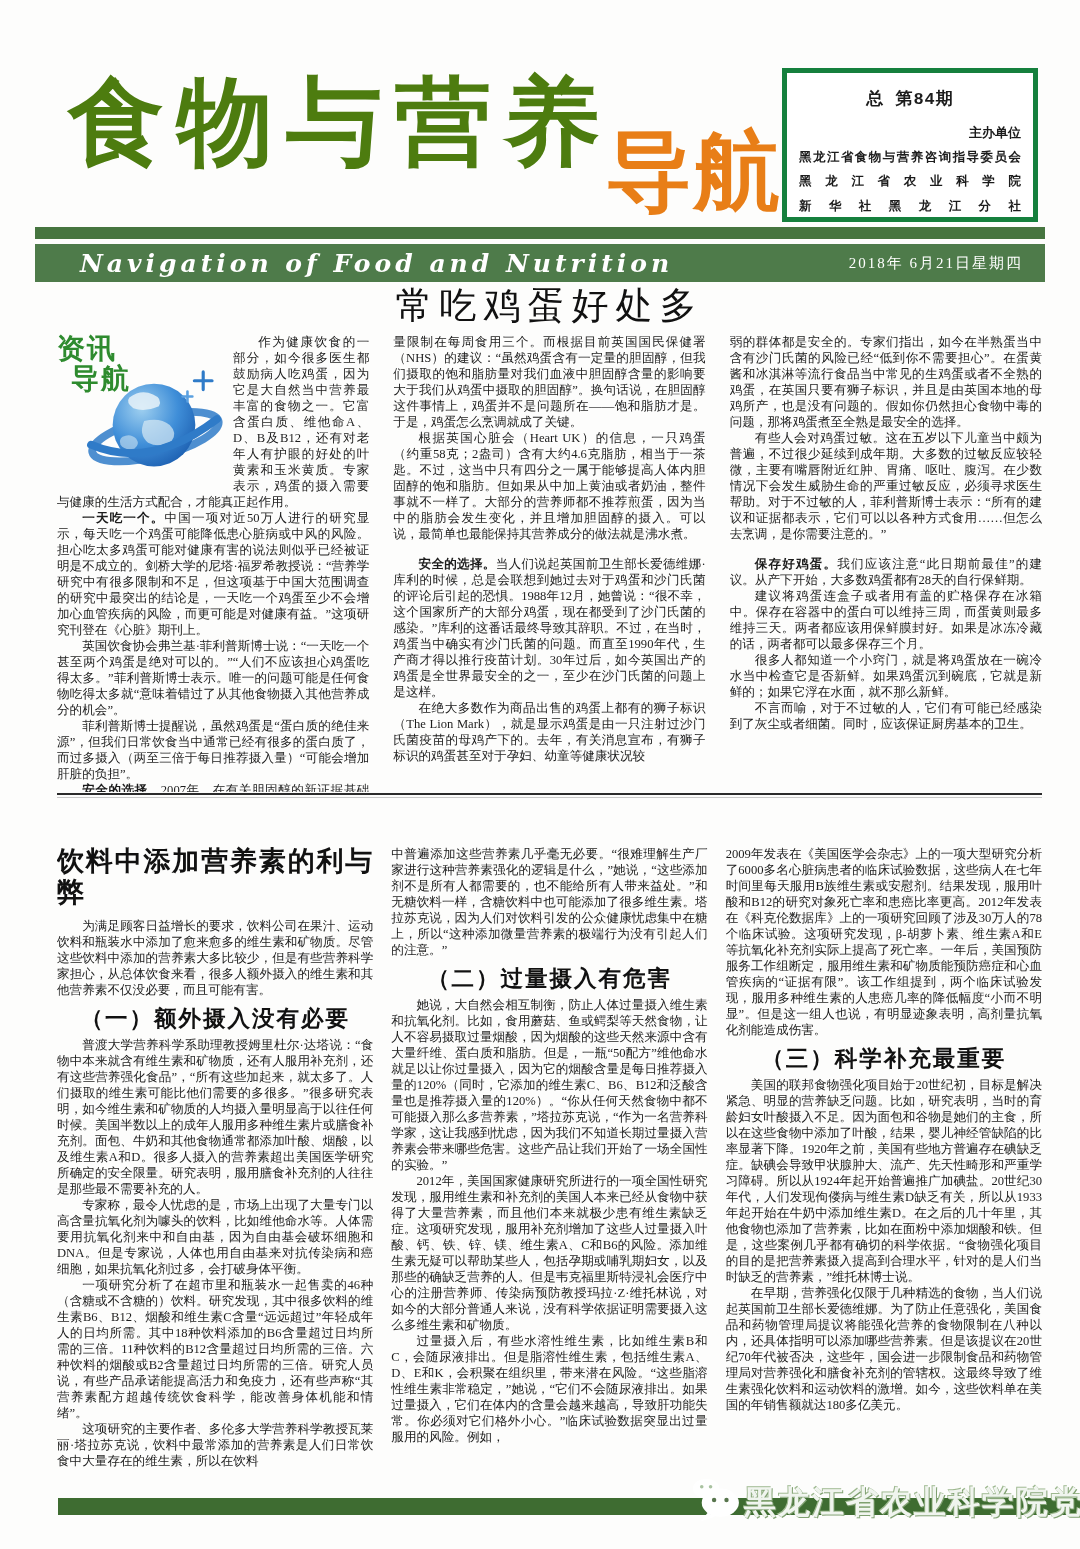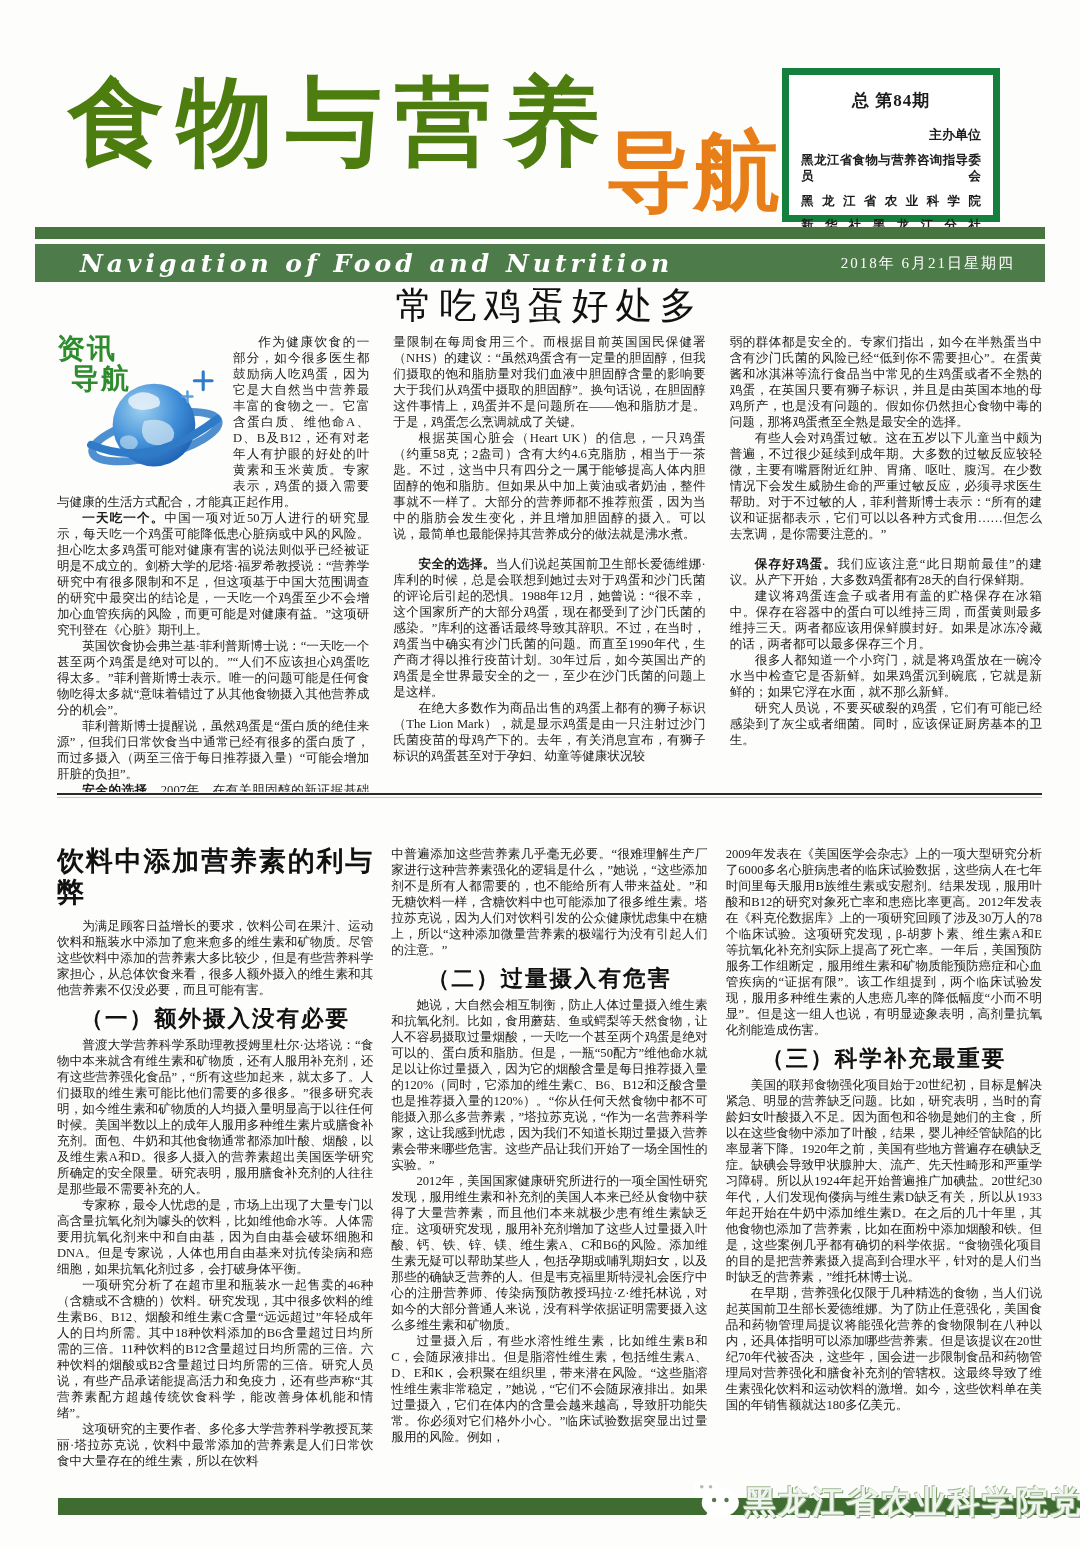--- a/index.html
+++ b/index.html
@@ -12,32 +12,32 @@
     position:absolute;left:68px;top:74px;
     font-family:"DejaVu Serif", serif;font-weight:bold;
     font-size:96px;letter-spacing:13px;color:#4d7c0f;line-height:1;
   }
   .mast-orange{
     position:absolute;left:606px;top:128px;
     font-family:"DejaVu Serif", serif;font-weight:bold;
     font-size:86px;letter-spacing:2px;color:#e87e17;line-height:1;
   }
   .issue-box{
-    position:absolute;left:782px;top:68px;width:218px;height:154px;
-    border:7px solid #15803d;background:#fff;box-sizing:border-box;
-    padding:14px 12px 0 12px;font-family:Liberation Serif, serif;
+    position:absolute;left:782px;top:68px;width:256px;height:154px;
+    border:5px solid #15803d;background:#fff;box-sizing:border-box;
+    padding:14px 12px 0 12px;font-family:Liberation Mono, monospace;
   }
   .issue{font-size:17px;font-weight:bold;text-align:center;letter-spacing:1px;}
   .org-label{font-size:13px;font-weight:bold;text-align:right;margin-top:14px;}
   .org{font-size:12.5px;font-weight:bold;margin-top:8px;text-align:justify;text-align-last:justify;line-height:1.3;}
   .rule{position:absolute;left:35px;top:227px;width:1010px;height:12px;background:#46753f;}
   .banner{
     position:absolute;left:35px;top:244px;width:1010px;height:38px;background:#4e7b4a;
     display:flex;align-items:center;justify-content:space-between;box-sizing:border-box;
-    padding:0 30px 0 45px;
+    padding:0 22px 0 45px;
   }
   .script{
     font-family:"DejaVu Serif", serif;font-style:italic;font-weight:bold;
     font-size:25px;letter-spacing:4px;color:#ffffff;
   }
   .date{font-size:15px;color:#ffffff;letter-spacing:2px;font-family:"Liberation Serif", serif;}
 
   
   .a1-title{
     position:absolute;left:57px;top:281px;width:985px;text-align:center;
@@ -149,42 +149,42 @@
     <p class="para gap-top"><b class="lead">安全的选择。</b><span>当人们说起英国前卫生部长爱德维娜·库利的时候，总是会联想到她过去对于鸡蛋和沙门氏菌的评论后引起的恐惧。1988年12月，她曾说：“很不幸，这个国家所产的大部分鸡蛋，现在都受到了沙门氏菌的感染。”库利的这番话最终导致其辞职。不过，在当时，鸡蛋当中确实有沙门氏菌的问题。而直至1990年代，生产商才得以推行疫苗计划。30年过后，如今英国出产的鸡蛋是全世界最安全的之一，至少在沙门氏菌的问题上是这样。</span></p>
     <p class="para"><span>在绝大多数作为商品出售的鸡蛋上都有的狮子标识（The Lion Mark），就是显示鸡蛋是由一只注射过沙门氏菌疫苗的母鸡产下的。去年，有关消息宣布，有狮子标识的鸡蛋甚至对于孕妇、幼童等健康状况较</span></p>
   </div>
 
   <div class="col">
     <p class="para noindent"><span>弱的群体都是安全的。专家们指出，如今在半熟蛋当中含有沙门氏菌的风险已经“低到你不需要担心”。在蛋黄酱和冰淇淋等流行食品当中常见的生鸡蛋或者不全熟的鸡蛋，在英国只要有狮子标识，并且是由英国本地的母鸡所产，也是没有问题的。假如你仍然担心食物中毒的问题，那将鸡蛋煮至全熟是最安全的选择。</span></p>
     <p class="para"><span>有些人会对鸡蛋过敏。这在五岁以下儿童当中颇为普遍，不过很少延续到成年期。大多数的过敏反应较轻微，主要有嘴唇附近红肿、胃痛、呕吐、腹泻。在少数情况下会发生威胁生命的严重过敏反应，必须寻求医生帮助。对于不过敏的人，菲利普斯博士表示：“所有的建议和证据都表示，它们可以以各种方式食用……但怎么去烹调，是你需要注意的。”</span></p>
     <p class="para gap-top"><b class="lead">保存好鸡蛋。</b><span>我们应该注意“此日期前最佳”的建议。从产下开始，大多数鸡蛋都有28天的自行保鲜期。</span></p>
     <p class="para"><span>建议将鸡蛋连盒子或者用有盖的贮格保存在冰箱中。保存在容器中的蛋白可以维持三周，而蛋黄则最多维持三天。两者都应该用保鲜膜封好。如果是冰冻冷藏的话，两者都可以最多保存三个月。</span></p>
     <p class="para"><span>很多人都知道一个小窍门，就是将鸡蛋放在一碗冷水当中检查它是否新鲜。如果鸡蛋沉到碗底，它就是新鲜的；如果它浮在水面，就不那么新鲜。</span></p>
-    <p class="para"><span>研究人员说，不要买破裂的鸡蛋，它们有可能已经感染到了灰尘或者细菌。同时，应该保证厨房基本的卫生。</span></p>
+    <p class="para"><span>不言而喻，对于不过敏的人，它们有可能已经感染到了灰尘或者细菌。同时，应该保证厨房基本的卫生。</span></p>
   </div>
 </div>
 
 <div class="divider"></div>
 <div class="divider2"></div>
 
 <div class="cols a2-cols">
   <div class="col">
     <h2 class="a2-headline">饮料中添加营养素的利与弊</h2>
     <p class="para"><span>为满足顾客日益增长的要求，饮料公司在果汁、运动饮料和瓶装水中添加了愈来愈多的维生素和矿物质。尽管这些饮料中添加的营养素大多比较少，但是有些营养科学家担心，从总体饮食来看，很多人额外摄入的维生素和其他营养素不仅没必要，而且可能有害。</span></p>
     <h3 class="section-head">（一）额外摄入没有必要</h3>
     <p class="para"><span>普渡大学营养科学系助理教授姆里杜尔·达塔说：“食物中本来就含有维生素和矿物质，还有人服用补充剂，还有这些营养强化食品”，“所有这些加起来，就太多了。人们摄取的维生素可能比他们需要的多很多。”很多研究表明，如今维生素和矿物质的人均摄入量明显高于以往任何时候。美国半数以上的成年人服用多种维生素片或膳食补充剂。面包、牛奶和其他食物通常都添加叶酸、烟酸，以及维生素A和D。很多人摄入的营养素超出美国医学研究所确定的安全限量。研究表明，服用膳食补充剂的人往往是那些最不需要补充的人。</span></p>
     <p class="para"><span>专家称，最令人忧虑的是，市场上出现了大量专门以高含量抗氧化剂为噱头的饮料，比如维他命水等。人体需要用抗氧化剂来中和自由基，因为自由基会破坏细胞和DNA。但是专家说，人体也用自由基来对抗传染病和癌细胞，如果抗氧化剂过多，会打破身体平衡。</span></p>
     <p class="para"><span>一项研究分析了在超市里和瓶装水一起售卖的46种（含糖或不含糖的）饮料。研究发现，其中很多饮料的维生素B6、B12、烟酸和维生素C含量“远远超过”年轻成年人的日均所需。其中18种饮料添加的B6含量超过日均所需的三倍。11种饮料的B12含量超过日均所需的三倍。六种饮料的烟酸或B2含量超过日均所需的三倍。研究人员说，有些产品承诺能提高活力和免疫力，还有些声称“其营养素配方超越传统饮食科学，能改善身体机能和情绪”。</span></p>
     <p class="para"><span>这项研究的主要作者、多伦多大学营养科学教授瓦莱丽·塔拉苏克说，饮料中最常添加的营养素是人们日常饮食中大量存在的维生素，所以在饮料</span></p>
   </div>
 
   <div class="col">
     <p class="para noindent"><span>中普遍添加这些营养素几乎毫无必要。“很难理解生产厂家进行这种营养素强化的逻辑是什么，”她说，“这些添加剂不是所有人都需要的，也不能给所有人带来益处。”和无糖饮料一样，含糖饮料中也可能添加了很多维生素。塔拉苏克说，因为人们对饮料引发的公众健康忧虑集中在糖上，所以“这种添加微量营养素的极端行为没有引起人们的注意。”</span></p>
     <h3 class="section-head">（二）过量摄入有危害</h3>
-    <p class="para"><span>她说，大自然会相互制衡，防止人体过量摄入维生素和抗氧化剂。比如，食用蘑菇、鱼或鳄梨等天然食物，让人不容易摄取过量烟酸，一天吃一个甚至两个鸡蛋是绝对可以的、蛋白质和脂肪。但是，一瓶“50配方”维他命水就足以让你过量摄入，因为它的烟酸含量是每日推荐摄入量的120%（同时，它添加的维生素C、B6、B12和泛酸含量也是推荐摄入量的120%）。“你从任何天然食物中都不可能摄入那么多营养素，”塔拉苏克说，“作为一名营养科学家，这让我感到忧虑，因为我们不知道长期过量摄入营养素会带来哪些危害。这些产品让我们开始了一场全国性的实验。”</span></p>
+    <p class="para"><span>她说，大自然会相互制衡，防止人体过量摄入维生素和抗氧化剂。比如，食用蘑菇、鱼或鳄梨等天然食物，让人不容易摄取过量烟酸，因为烟酸的这些天然来源中含有大量纤维、蛋白质和脂肪。但是，一瓶“50配方”维他命水就足以让你过量摄入，因为它的烟酸含量是每日推荐摄入量的120%（同时，它添加的维生素C、B6、B12和泛酸含量也是推荐摄入量的120%）。“你从任何天然食物中都不可能摄入那么多营养素，”塔拉苏克说，“作为一名营养科学家，这让我感到忧虑，因为我们不知道长期过量摄入营养素会带来哪些危害。这些产品让我们开始了一场全国性的实验。”</span></p>
     <p class="para"><span>2012年，美国国家健康研究所进行的一项全国性研究发现，服用维生素和补充剂的美国人本来已经从食物中获得了大量营养素，而且他们本来就极少患有维生素缺乏症。这项研究发现，服用补充剂增加了这些人过量摄入叶酸、钙、铁、锌、镁、维生素A、C和B6的风险。添加维生素无疑可以帮助某些人，包括孕期或哺乳期妇女，以及那些的确缺乏营养的人。但是韦克福里斯特浸礼会医疗中心的注册营养师、传染病预防教授玛拉·Z·维托林说，对如今的大部分普通人来说，没有科学依据证明需要摄入这么多维生素和矿物质。</span></p>
     <p class="para"><span>过量摄入后，有些水溶性维生素，比如维生素B和C，会随尿液排出。但是脂溶性维生素，包括维生素A、D、E和K，会积聚在组织里，带来潜在风险。“这些脂溶性维生素非常稳定，”她说，“它们不会随尿液排出。如果过量摄入，它们在体内的含量会越来越高，导致肝功能失常。你必须对它们格外小心。”临床试验数据突显出过量服用的风险。例如，</span></p>
   </div>
 
   <div class="col">
     <p class="para noindent"><span>2009年发表在《美国医学会杂志》上的一项大型研究分析了6000多名心脏病患者的临床试验数据，这些病人在七年时间里每天服用B族维生素或安慰剂。结果发现，服用叶酸和B12的研究对象死亡率和患癌比率更高。2012年发表在《科克伦数据库》上的一项研究回顾了涉及30万人的78个临床试验。这项研究发现，β-胡萝卜素、维生素A和E等抗氧化补充剂实际上提高了死亡率。一年后，美国预防服务工作组断定，服用维生素和矿物质能预防癌症和心血管疾病的“证据有限”。该工作组提到，两个临床试验发现，服用多种维生素的人患癌几率的降低幅度“小而不明显”。但是这一组人也说，有明显迹象表明，高剂量抗氧化剂能造成伤害。</span></p>
     <h3 class="section-head">（三）科学补充最重要</h3>
     <p class="para"><span>美国的联邦食物强化项目始于20世纪初，目标是解决紧急、明显的营养缺乏问题。比如，研究表明，当时的育龄妇女叶酸摄入不足。因为面包和谷物是她们的主食，所以在这些食物中添加了叶酸，结果，婴儿神经管缺陷的比率显著下降。1920年之前，美国有些地方普遍存在碘缺乏症。缺碘会导致甲状腺肿大、流产、先天性畸形和严重学习障碍。所以从1924年起开始普遍推广加碘盐。20世纪30年代，人们发现佝偻病与维生素D缺乏有关，所以从1933年起开始在牛奶中添加维生素D。在之后的几十年里，其他食物也添加了营养素，比如在面粉中添加烟酸和铁。但是，这些案例几乎都有确切的科学依据。“食物强化项目的目的是把营养素摄入提高到合理水平，针对的是人们当时缺乏的营养素，”维托林博士说。</span></p>
     <p class="para"><span>在早期，营养强化仅限于几种精选的食物，当人们说起英国前卫生部长爱德维娜。为了防止任意强化，美国食品和药物管理局提议将能强化营养的食物限制在八种以内，还具体指明可以添加哪些营养素。但是该提议在20世纪70年代被否决，这些年，国会进一步限制食品和药物管理局对营养强化和膳食补充剂的管辖权。这最终导致了维生素强化饮料和运动饮料的激增。如今，这些饮料单在美国的年销售额就达180多亿美元。</span></p>
   </div>

